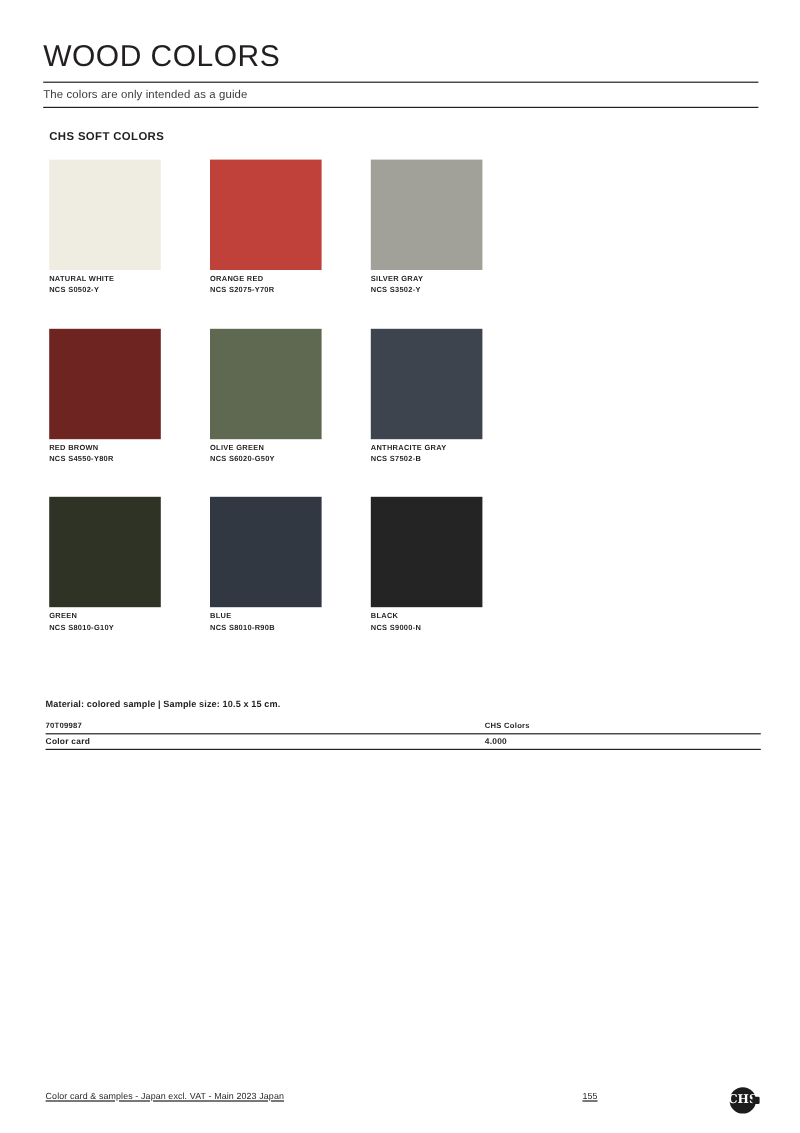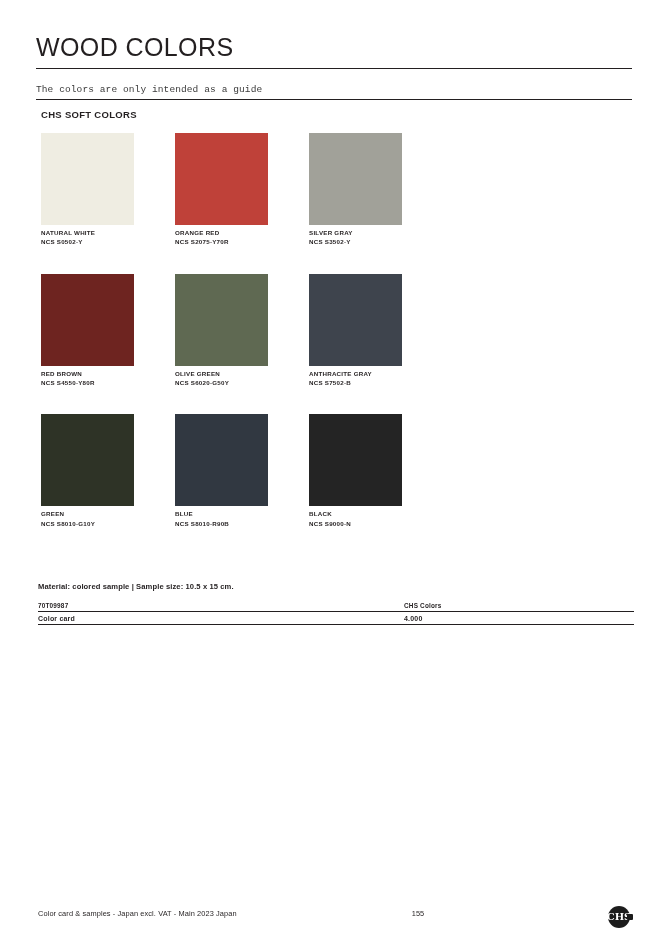--- a/index.html
+++ b/index.html
@@ -42,23 +42,22 @@
   }
   .title-rule {
     border-bottom: 1px solid #231f20;
     width: 100%;
     height: 0;
     margin-top: 2px;
   }
   .subtitle {
     font-size: 9.5px;
     color: #3a3a3a;
-    margin-top: 15px;
+    margin-top: 5px;
     letter-spacing: 0.1px;
-    font-family: Liberation Mono, monospace;
   }
   .subtitle-rule {
     border-bottom: 1px solid #231f20;
     width: 100%;
     height: 0;
     margin-top: 4px;
   }
 
   
   .section-title {
@@ -156,25 +155,26 @@
   .footer {
     position: absolute;
     left: 38px;
     top: 909px;
     width: 596px;
     display: flex;
     align-items: center;
     font-size: 7.4px;
     color: #231f20;
     letter-spacing: 0.1px;
+    text-decoration: underline;
   }
   .footer-text { width: 300px; }
   .footer-page {
     width: 160px;
-    text-align: center;
+    text-align: right;
     padding-left: 0;
   }
   .footer-logo-wrap {
     position: absolute;
     left: 608px;
     top: 906px;
     width: 26px;
     height: 26px;
   }
   .logo-circle {

